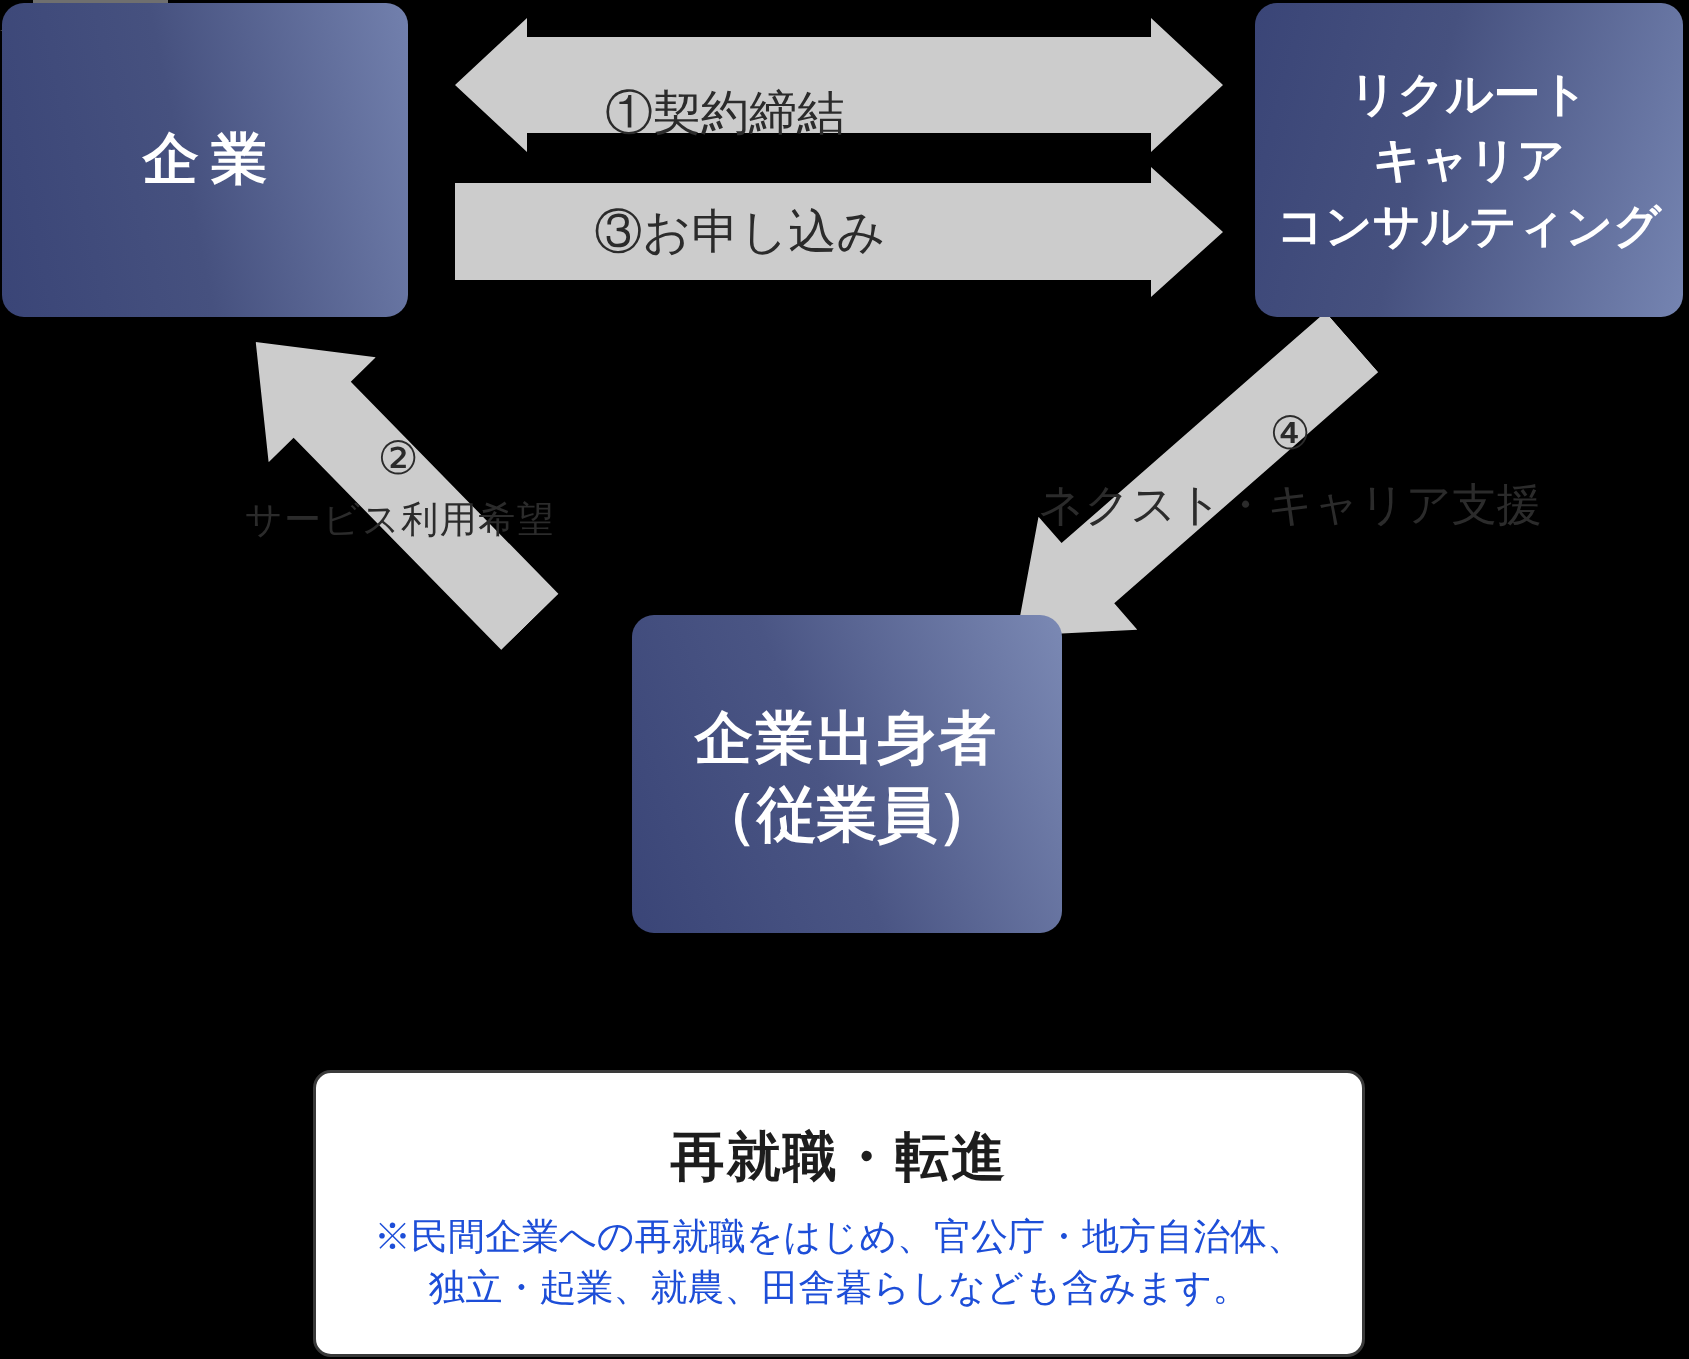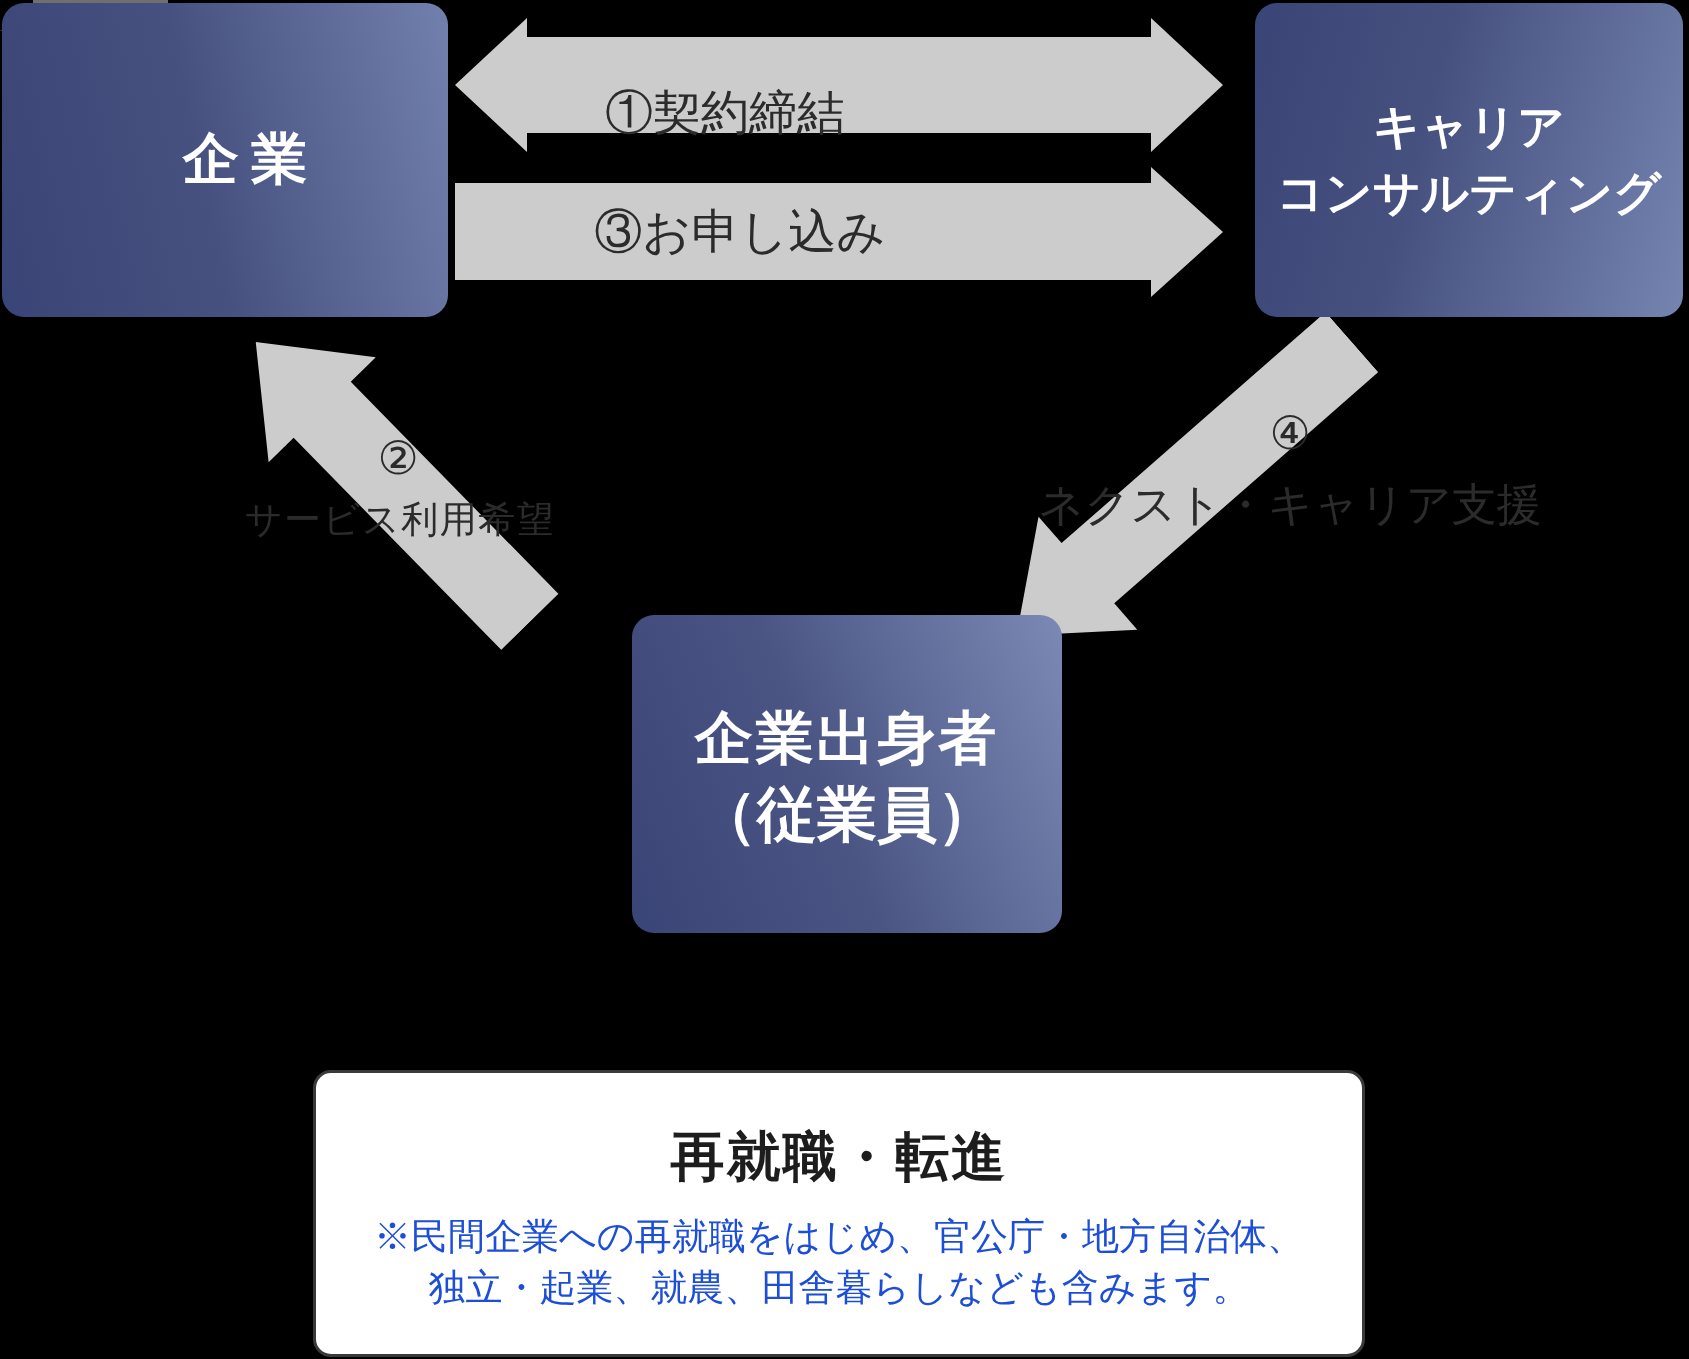--- a/index.html
+++ b/index.html
@@ -25,21 +25,20 @@
     flex-direction: column;
     align-items: center;
     justify-content: center;
     text-align: center;
     z-index: 2;
   }
   #company-box {
     left: 2px; top: 3px;
     width: 406px; height: 314px;
     background: linear-gradient(78deg, #3a4577 0%, #46517f 45%, #7280ad 100%);
-    padding-left: 40px;
   }
   #company-box .box-label {
     font-size: 56px;
     font-weight: 600;
     letter-spacing: 0.22em;
     text-indent: 0.22em;
   }
   #recruit-box {
     left: 1255px; top: 3px;
     width: 428px; height: 314px;
@@ -179,20 +178,21 @@
   <div class="arrow-label" id="service-number">②</div>
   <div class="arrow-label" id="service-label">サービス利用希望</div>
   <div class="arrow-label" id="support-number">④</div>
   <div class="arrow-label" id="support-line1">ネクスト・キャリア支援</div>
 
   <div class="bluebox" id="company-box">
     <div class="box-label">企業</div>
   </div>
 
   <div class="bluebox" id="recruit-box">
+    <div class="box-line">リクルート</div>
     <div class="box-line">キャリア</div>
     <div class="box-line">コンサルティング</div>
   </div>
 
   <div class="bluebox" id="alumni-box">
     <div class="alumni-title">企業出身者</div>
     <div class="alumni-subtitle">（従業員）</div>
   </div>
 
   <div id="outcome-box">

